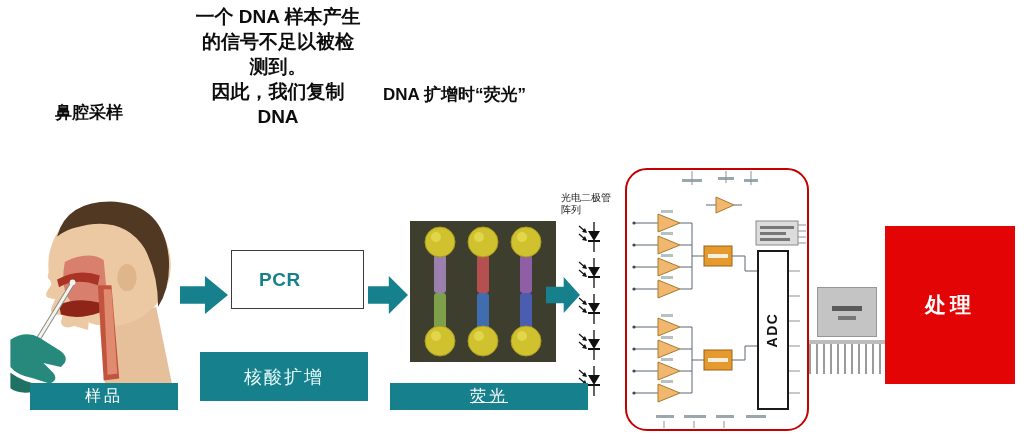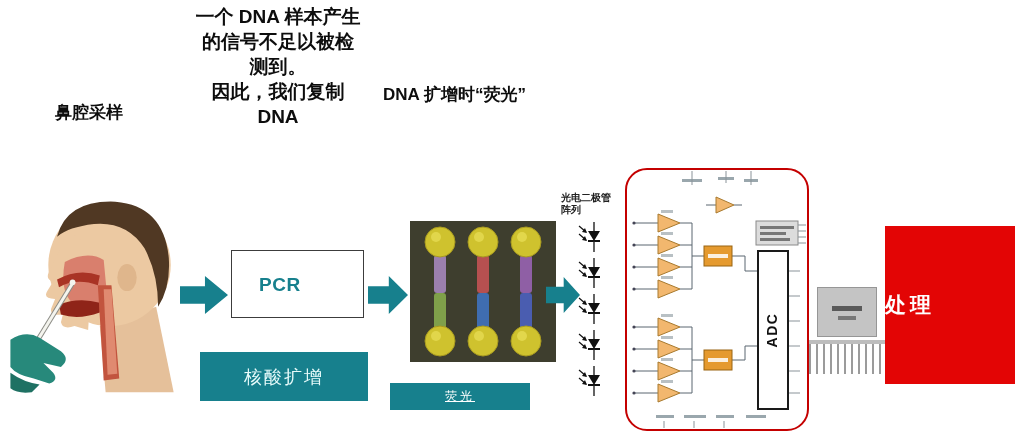--- a/index.html
+++ b/index.html
@@ -12,52 +12,52 @@
   .ann-nasal { left:55px; top:101px; width:120px; font-size:17px; }
   .ann-center { left:183px; top:4px; width:190px; text-align:center; font-size:19px; line-height:25px; }
   .ann-right { left:383px; top:83px; width:190px; font-size:17px; line-height:24px; }
 
   .arrow { background:var(--teal,#17808d);
            clip-path: polygon(0 27%, 52% 27%, 52% 0, 100% 50%, 52% 100%, 52% 73%, 0 73%); }
   .arrow1 { left:180px; top:276px; width:48px; height:38px; }
   .arrow2 { left:368px; top:276px; width:40px; height:38px; }
   .arrow3 { left:546px; top:277px; width:34px; height:36px; z-index:3; }
 
-  .pcr-box { left:231px; top:250px; width:133px; height:68px; background:#fff;
+  .pcr-box { left:231px; top:250px; width:133px; height:59px; background:#fff;
              border:1.5px solid #3c3c3c; display:flex; flex-direction:column; justify-content:center;
              padding-left:27px; }
   .pcr-box div { color:var(--teal,#17808d); font-weight:bold; font-size:19px; line-height:23px; letter-spacing:.5px; }
 
   .illu-head { left:8px; top:192px; width:170px; height:206px; z-index:1; }
   .illu-fluor { left:410px; top:221px; width:146px; height:141px; z-index:1; }
 
-  .pd-label { left:561px; top:192px; width:60px; font-size:10px; line-height:12px; font-weight:bold; color:#222; }
+  .pd-label { left:561px; top:192px; width:60px; font-size:10px; line-height:12px; font-weight:normal; color:#222; }
   .pd-item { left:578px; width:26px; height:32px; }
 
   .circuit { left:625px; top:168px; width:184px; height:263px; border:2.5px solid var(--circuit-border,#c40000);
              border-radius:22px; background:#fff; z-index:2; }
   .circuit svg { display:block; margin:1px auto; }
 
   .chip { left:817px; top:287px; width:60px; height:50px; background:#c4c4c4; border:1px solid #969696; }
   .chip .mark1 { position:absolute; left:14px; top:18px; width:30px; height:5px; background:#5a5a5a; }
   .chip .mark2 { position:absolute; left:20px; top:28px; width:18px; height:4px; background:#777; }
 
   .heatsink { left:802px; top:340px; width:84px; height:34px;
               background: repeating-linear-gradient(90deg,#9b9b9b 0 2px,#ffffff 2px 7px);
               border-top:4px solid #bdbdbd; }
 
   .process-box { left:885px; top:226px; width:130px; height:158px; background:var(--red,#e30505);
-                 display:flex; align-items:center; }
+                 display:flex; align-items:center; justify-content:center; }
   .process-box span { color:#fff; font-weight:bold; font-size:21px; letter-spacing:4px; }
 
   .teal-box { background:var(--teal,#17808d); color:#fff; display:flex; align-items:center; justify-content:center;
               z-index:4; font-weight:normal; }
   .box-sample { left:30px; top:383px; width:148px; height:27px; font-size:16px; letter-spacing:3px; }
   .box-amp    { left:200px; top:352px; width:168px; height:49px; font-size:18px; letter-spacing:2px; color:#e8fbfb; }
-  .box-fluor  { left:390px; top:383px; width:140px; height:27px; font-size:12px; letter-spacing:3px;text-decoration:underline; }
+  .box-fluor  { left:390px; top:383px; width:198px; height:27px; font-size:16px; letter-spacing:3px;text-decoration:underline; }
 </style>
 </head>
 <body>
 
 <div class="canvas">
 
   <div class="abs ann ann-nasal">鼻腔采样</div>
 
   <div class="abs ann ann-center">
     <div>一个 DNA 样本产生</div>
@@ -309,16 +309,17 @@
   <div class="abs chip">
     <div class="mark1"></div>
     <div class="mark2"></div>
   </div>
   <div class="abs heatsink"></div>
 
   <div class="abs process-box">
     <span>处理</span>
   </div>
 
+  <div class="abs teal-box box-sample">样品</div>
   <div class="abs teal-box box-amp">核酸扩增</div>
   <div class="abs teal-box box-fluor">荧光</div>
 
 </div>
 
 </body></html>

